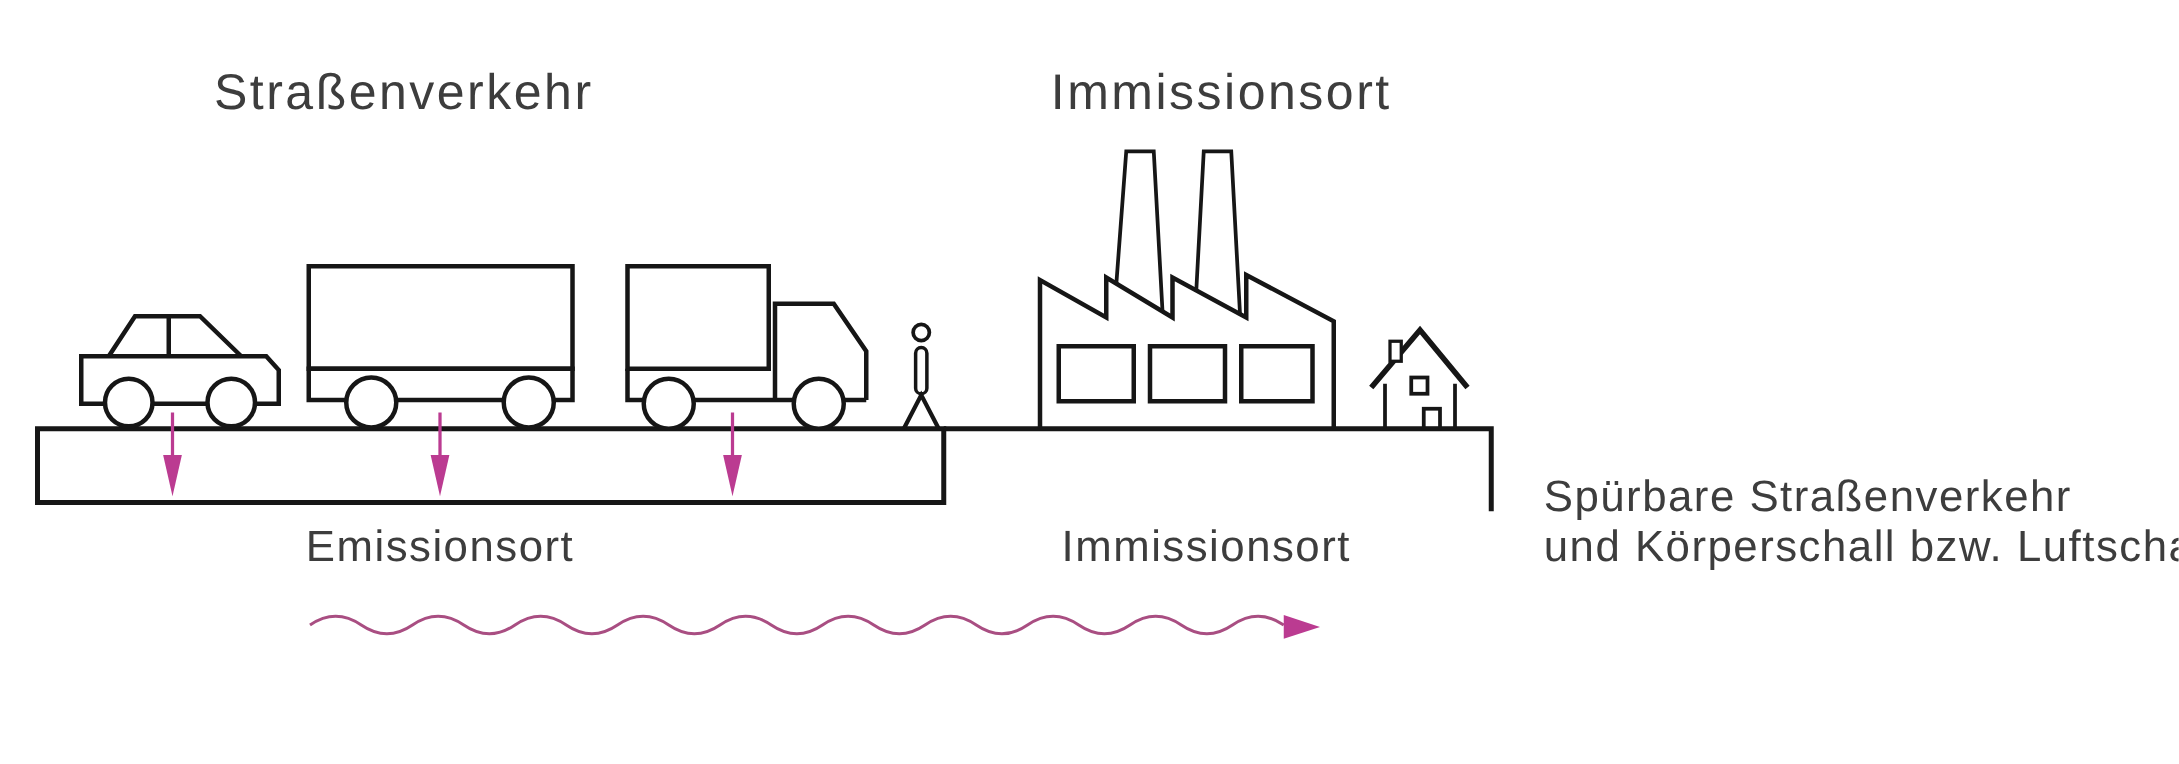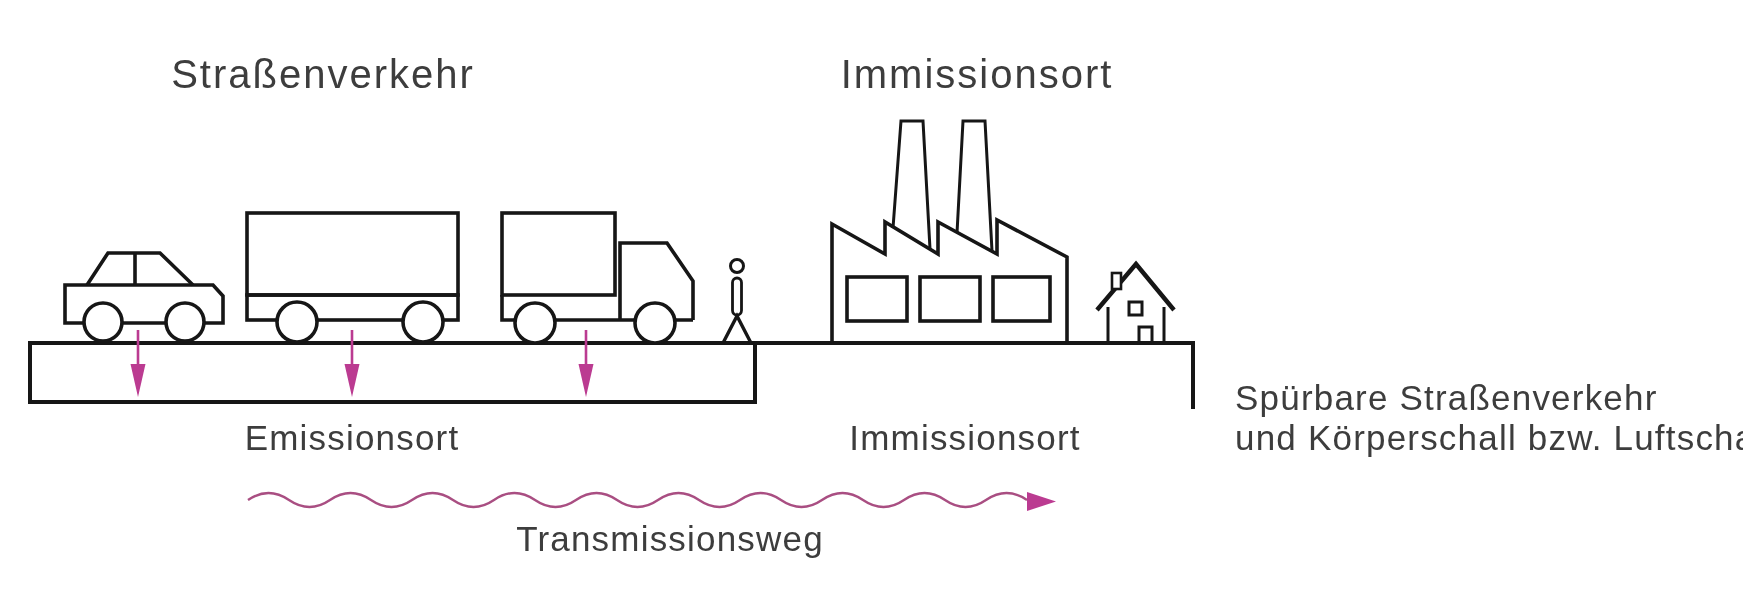--- a/index.html
+++ b/index.html
@@ -114,19 +114,18 @@
   </svg>
 
   <div class="lbl title centered" style="left:323px;top:54px">Straßenverkehr</div>
 
   <div class="lbl title centered" style="left:977px;top:54px">Immissionsort</div>
 
   <div class="lbl sub centered" style="left:352px;top:420px">Emissionsort</div>
 
   <div class="lbl sub centered" style="left:965px;top:420px">Immissionsort</div>
 
-  <div class="lbl sub centered" style="left:670px;top:521px">Transmissionsweg</div>
 
   <div class="lbl sub" style="left:1235px;top:380px">Spürbare Straßenverkehr</div>
 
   <div class="lbl sub" style="left:1235px;top:420px">und Körperschall bzw. Luftschall</div>
 
 </div>
 
 </body></html>

